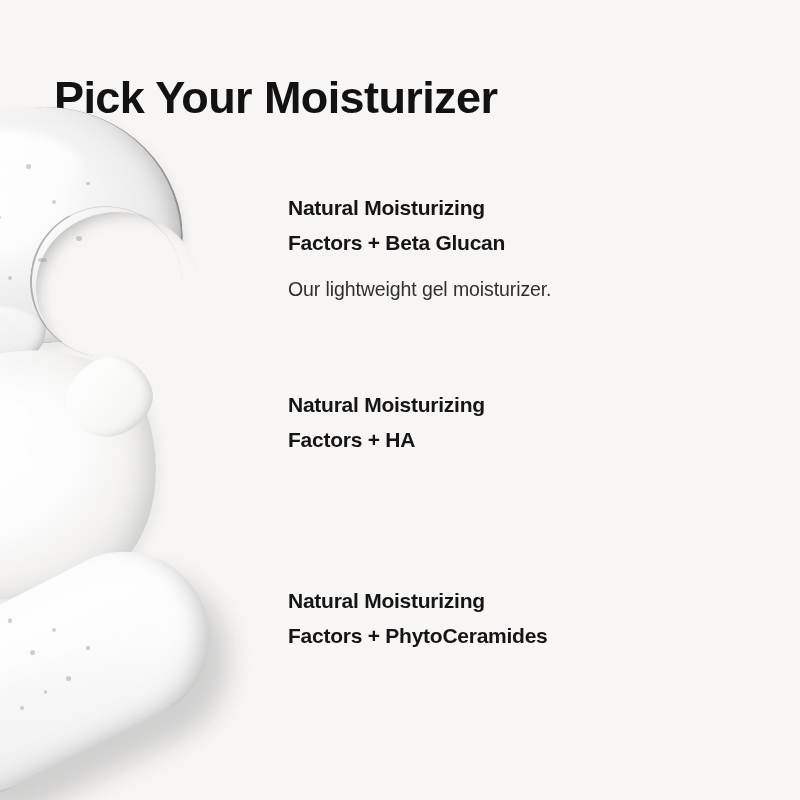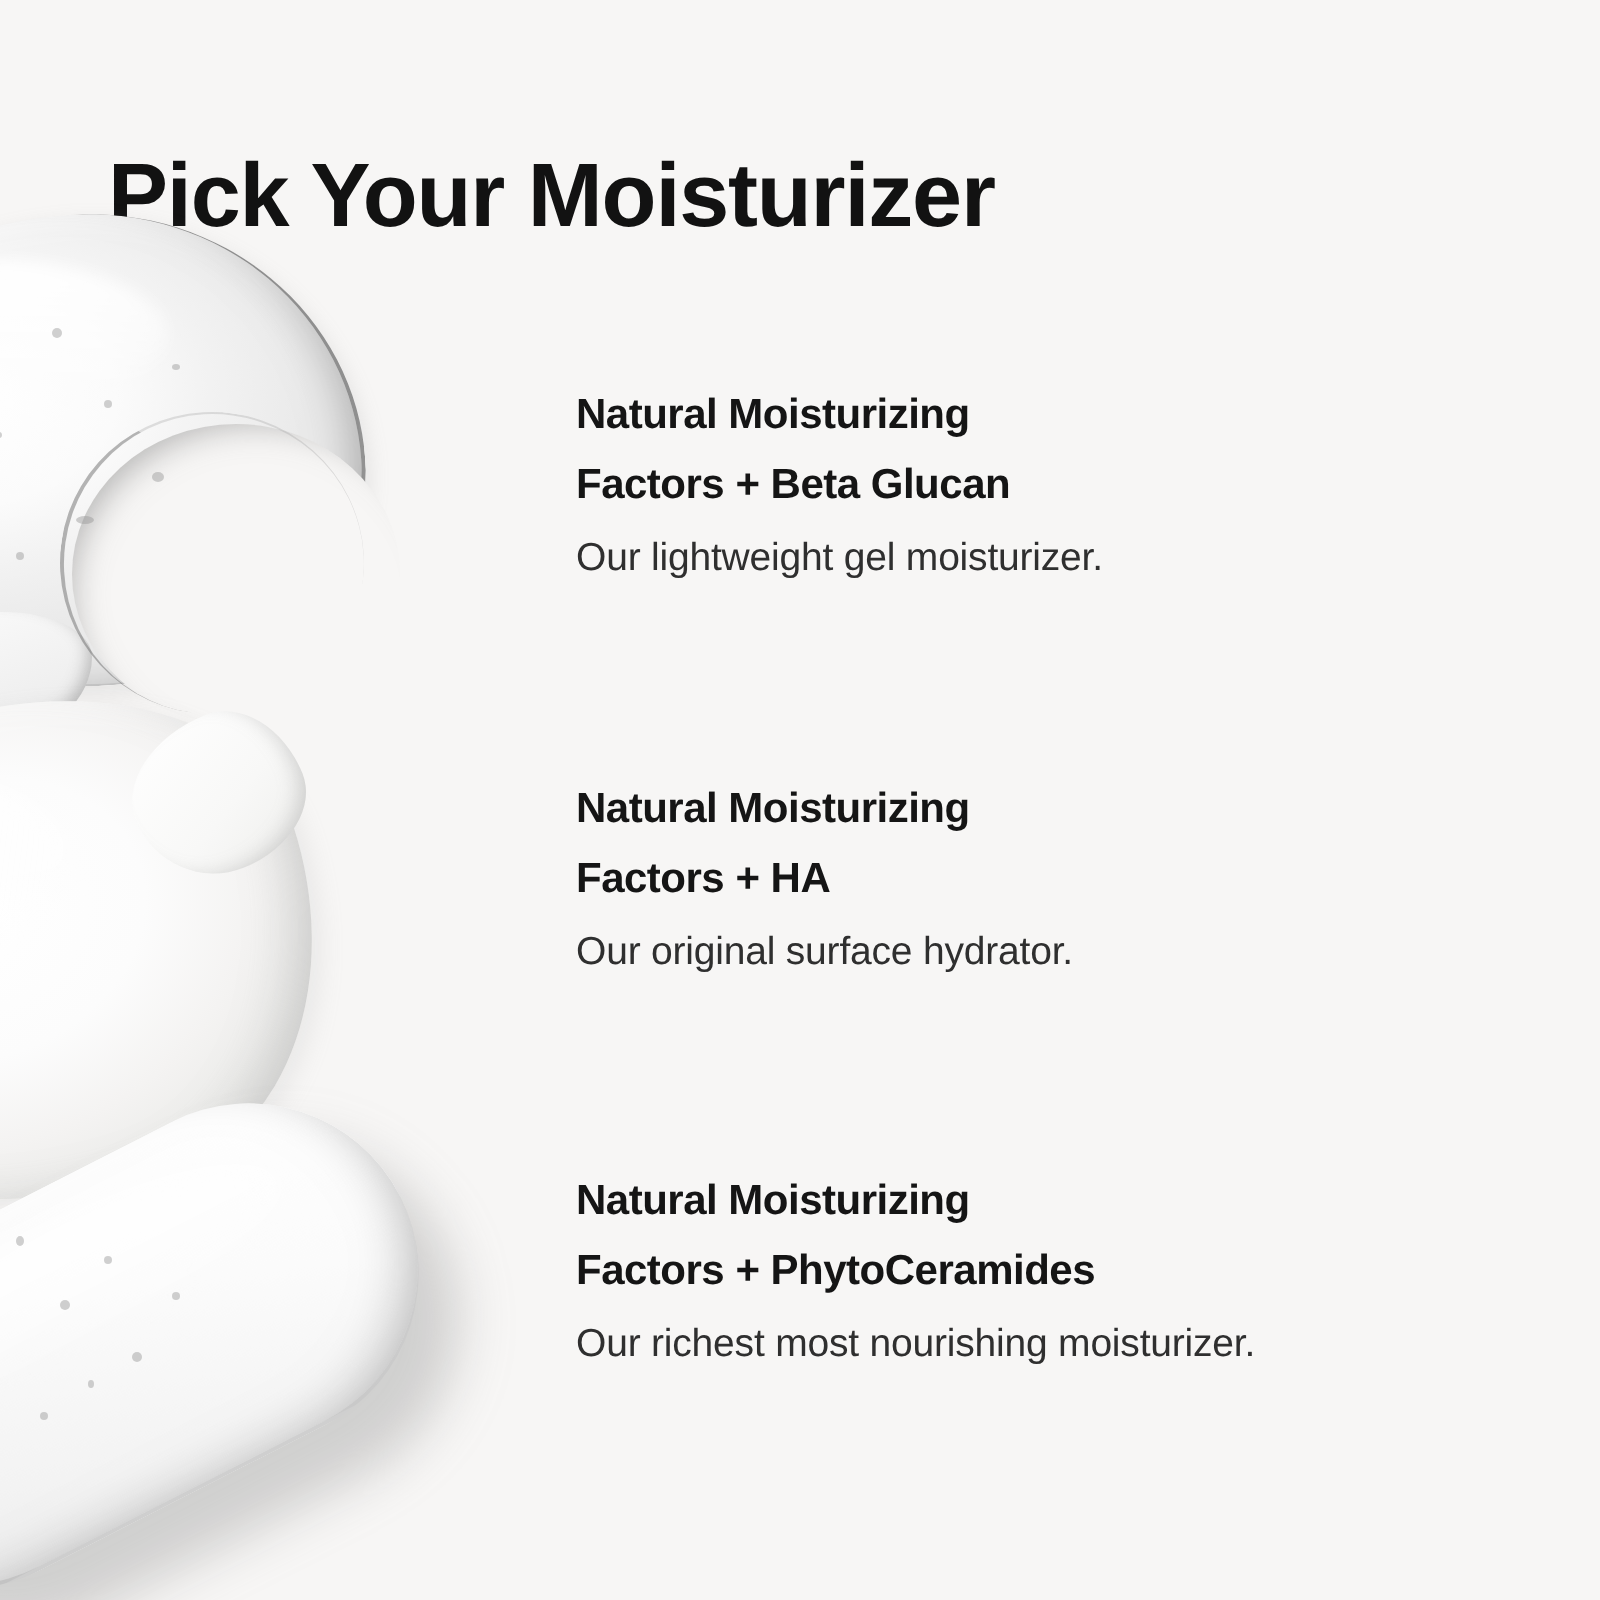--- a/index.html
+++ b/index.html
@@ -242,21 +242,21 @@
     letter-spacing: -0.25px;
     margin: 0;
     white-space: pre-line;
   }
   .product-desc {
     font-size: 19.5px;
     font-weight: 400;
     color: #2f2f2f;
     line-height: 26px;
     letter-spacing: -0.1px;
-    margin: 6px 0 0 0;
+    margin: 16px 0 0 0;
     white-space: nowrap;
   }
 </style>
 </head>
 <body>
 
 <div id="page">
 
   <h1 id="page-title">Pick Your Moisturizer</h1>
 
@@ -312,24 +312,22 @@
 
     <div class="product" id="product-0">
       <div class="product-name">Natural Moisturizing
 Factors + Beta Glucan</div>
       <div class="product-desc">Our lightweight gel moisturizer.</div>
     </div>
 
     <div class="product" id="product-1">
       <div class="product-name">Natural Moisturizing
 Factors + HA</div>
-      <div class="product-desc">Our original surface hydrator.</div>
     </div>
 
     <div class="product" id="product-2">
       <div class="product-name">Natural Moisturizing
 Factors + PhytoCeramides</div>
-      <div class="product-desc">Our richest most nourishing moisturizer.</div>
     </div>
 
   </div>
 
 </div>
 
 </body></html>

